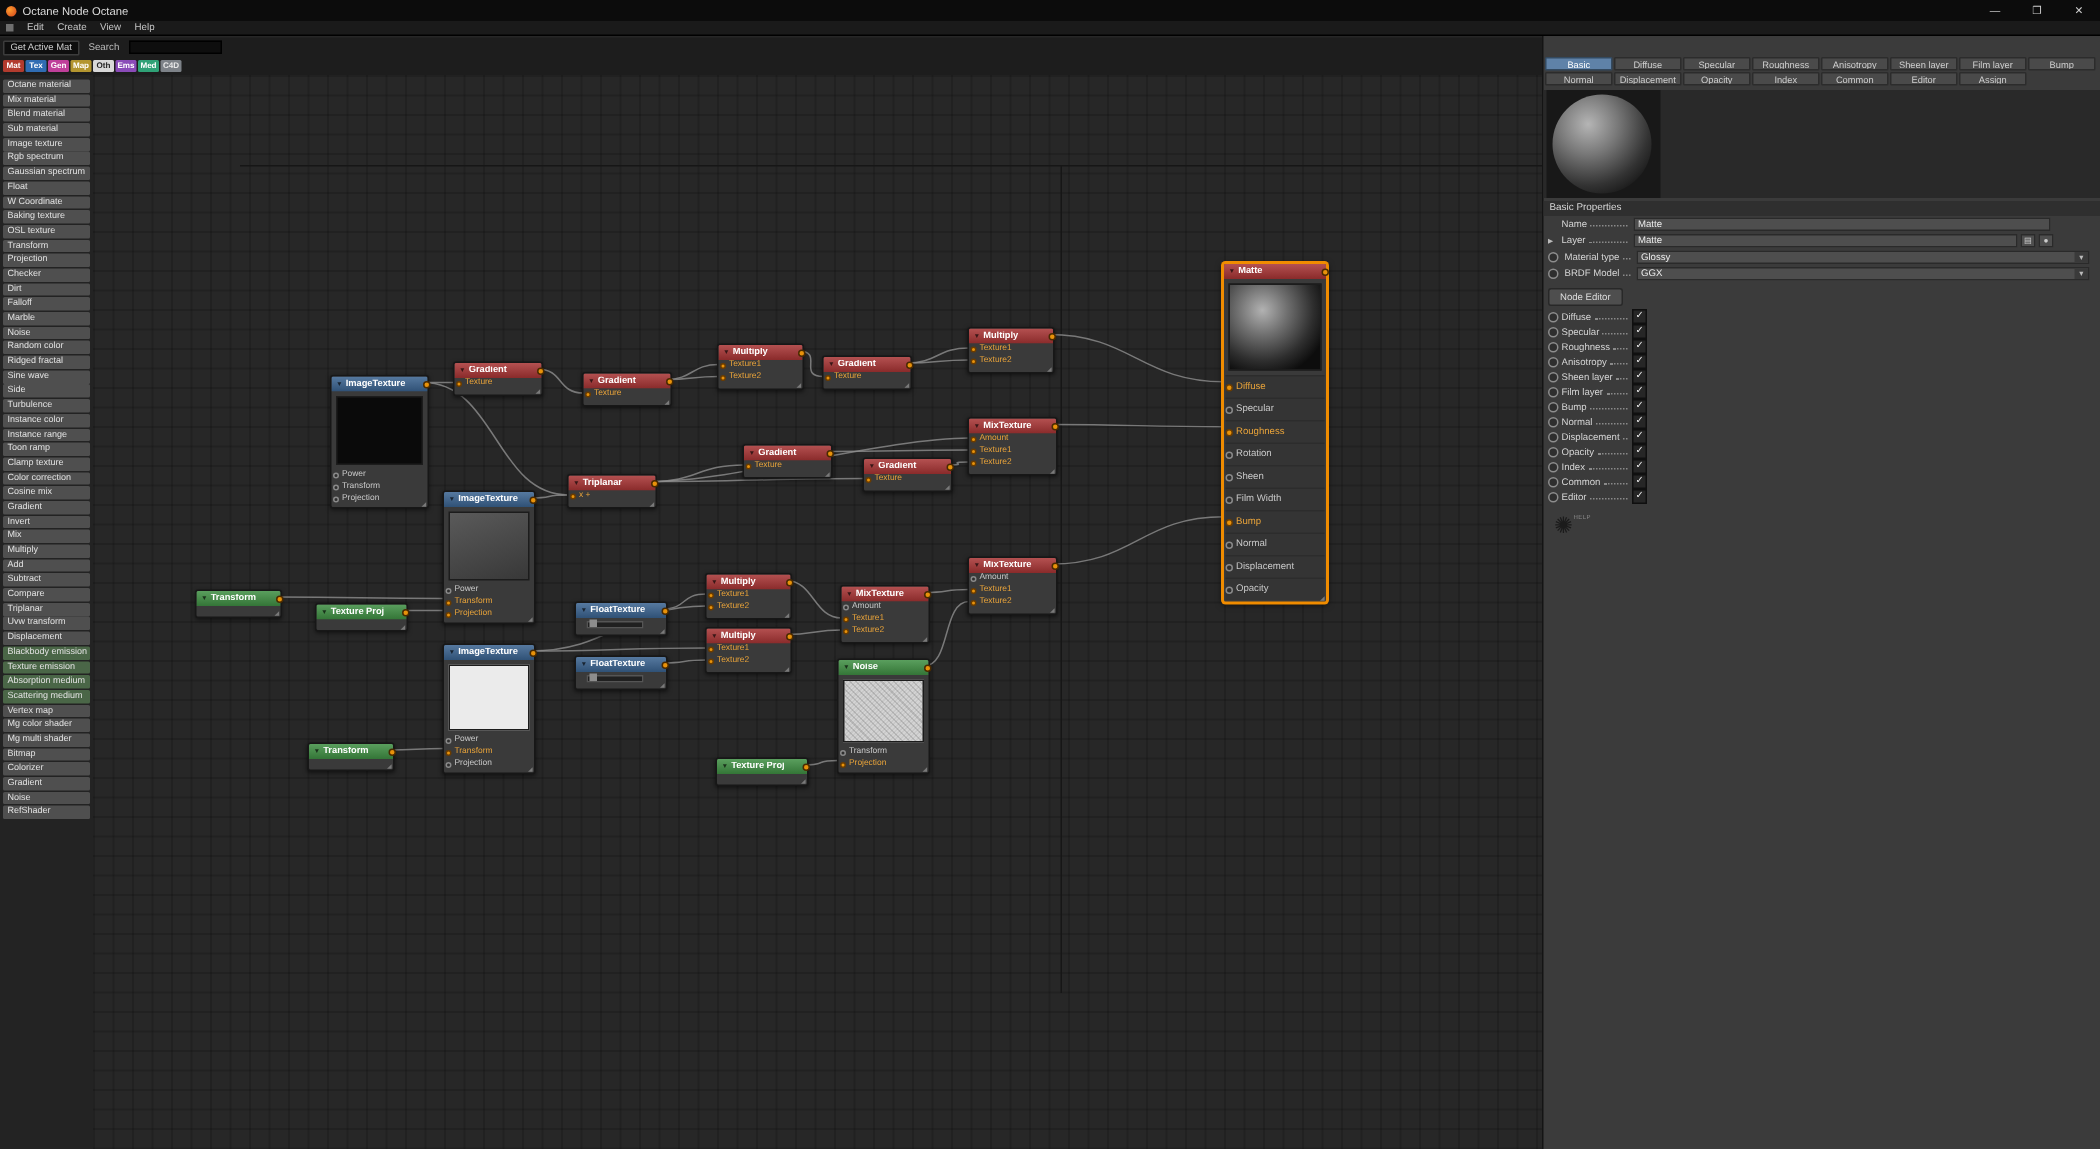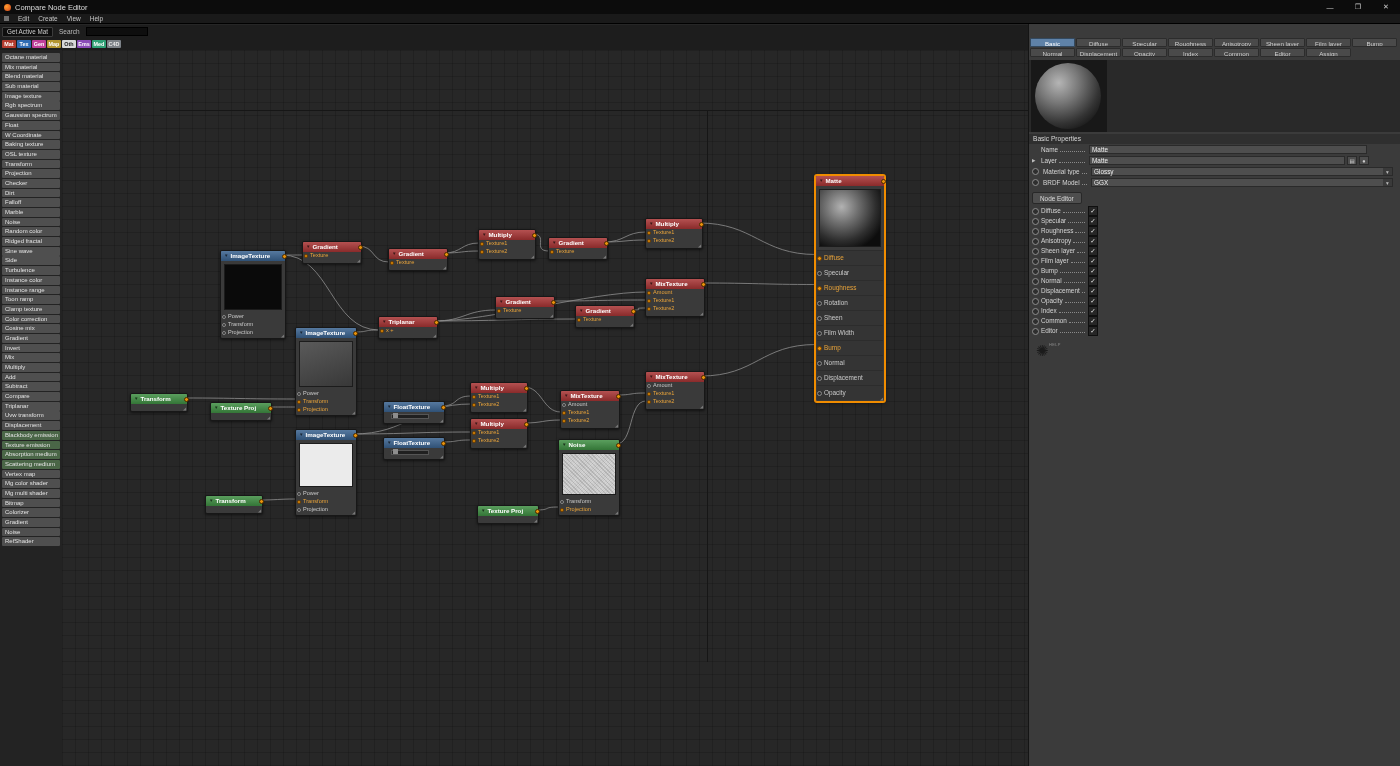--- a/index.html
+++ b/index.html
@@ -126,21 +126,21 @@
   .helpicon{position:absolute;left:0;top:0;font-size:15px;color:#1b1b1b;line-height:1;}
   .helptext{position:absolute;left:13px;top:-1px;font-size:4px;color:#8a8a8a;letter-spacing:.3px;}
 </style>
 </head>
 <body>
 
 <div class="app">
 
   <div class="titlebar">
     <span class="appicon"></span>
-    <span class="titletext">Compare Node Editor</span>
+    <span class="titletext">Octane Node Octane</span>
     <div class="wincontrols">
       <span class="wc">—</span>
       <span class="wc">❐</span>
       <span class="wc">✕</span>
     </div>
   </div>
 
   <div class="menubar">
     <span class="menu-icon"></span>
     <span id="menu-items" style="display:flex;gap:9px;">

